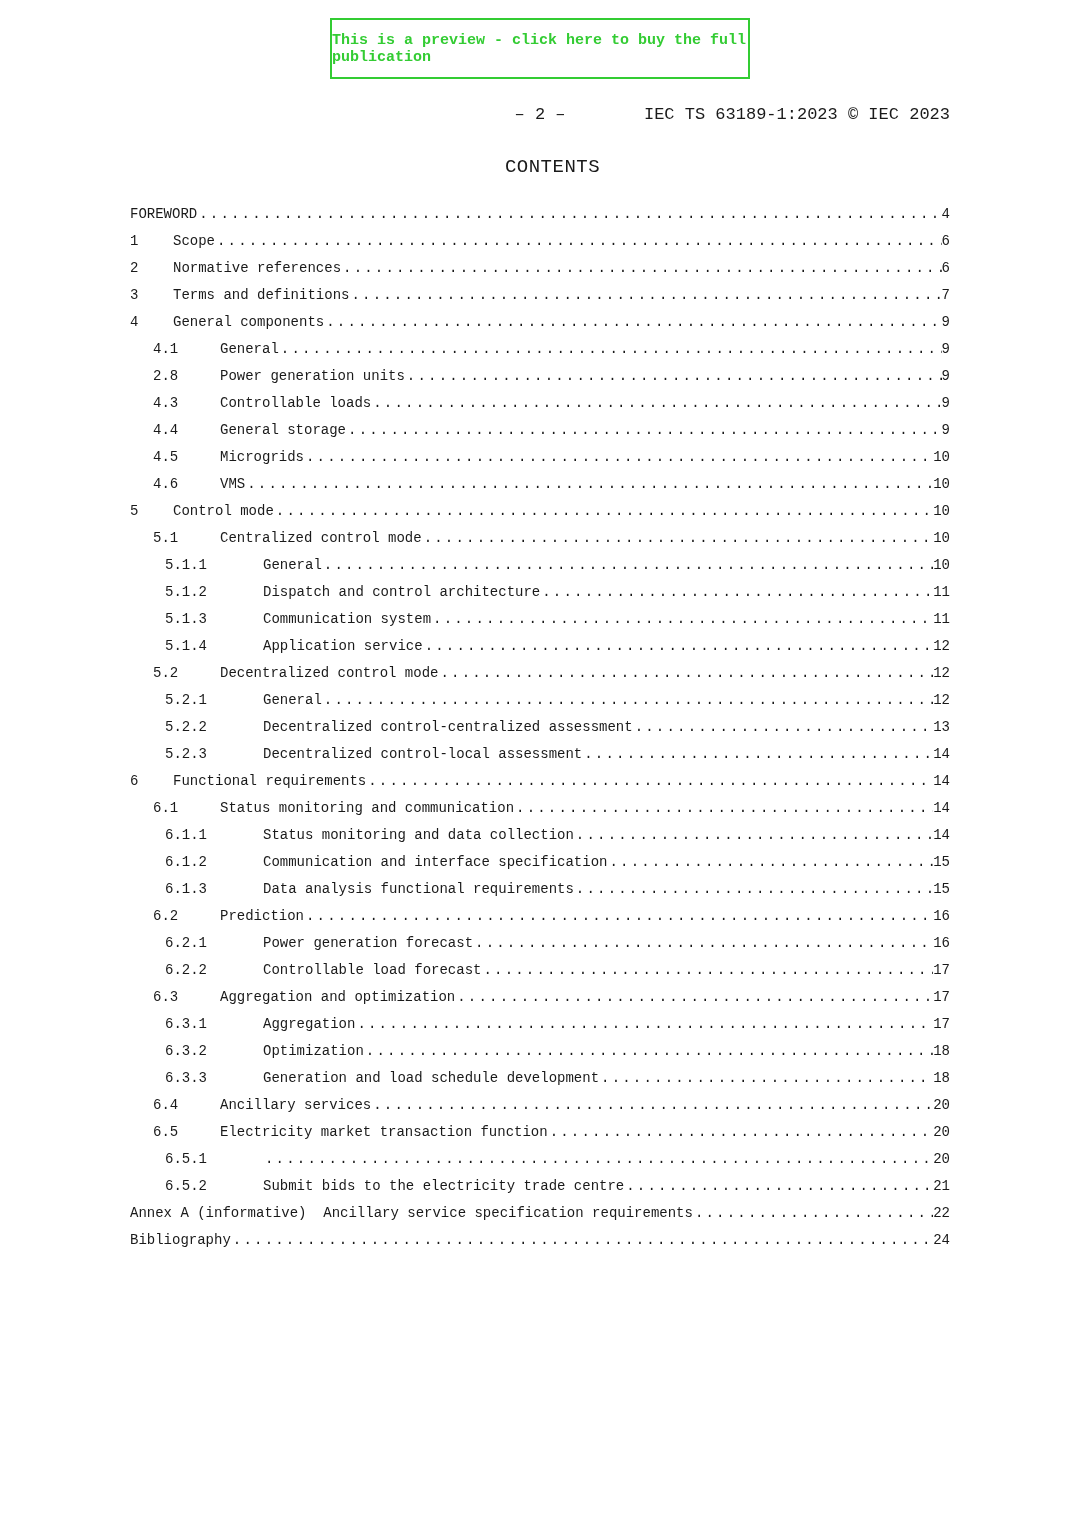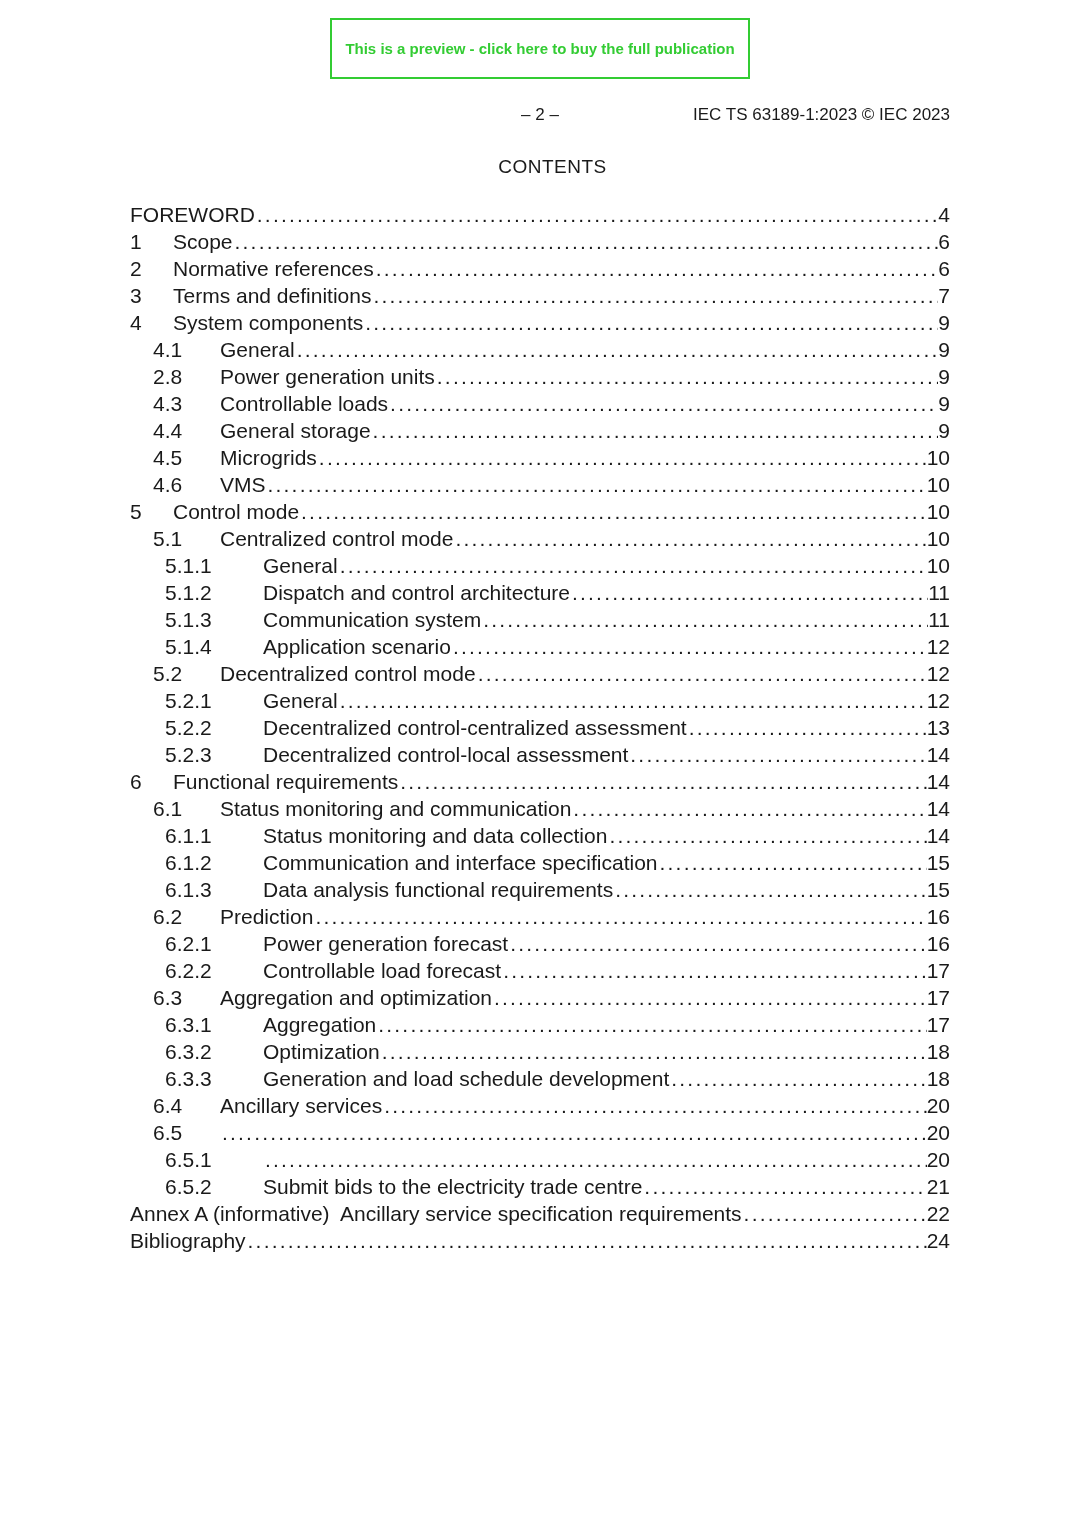--- a/index.html
+++ b/index.html
@@ -9,20 +9,21 @@
     font-family: "Liberation Sans", sans-serif;
     color: var(--ink);
   }
   .page {
     position: relative;
     width: 1080px;
     height: 1262px;
     margin: 0 auto;
     background: #ffffff;
     overflow: hidden;
+    font-family: Liberation Mono, monospace;
   }
   
   .banner {
     width: 420px;
     height: 61px;
     margin: 18px auto 0;
     border: 2px solid var(--green);
     display: flex;
     align-items: center;
     justify-content: center;
@@ -63,21 +64,21 @@
     padding-left: 25px;
   }
   
   .toc {
     margin: 23px 130px 0 130px;
   }
   .toc-row {
     display: flex;
     align-items: center;
     line-height: 27px;
-    font-size: 21px;
+    font-size: 14px;
   }
   .toc-row .num {
     flex: none;
     white-space: nowrap;
   }
   .toc-row.lvl1 .num { width: 43px; }
   .toc-row.lvl2 { padding-left: 23px; }
   .toc-row.lvl2 .num { width: 67px; }
   .toc-row.lvl3 { padding-left: 35px; }
   .toc-row.lvl3 .num { width: 98px; }
@@ -137,21 +138,21 @@
       <span class="page-num">6</span>
     </div>
       <div class="toc-row lvl1">
       <span class="num">3</span>
       <span class="title">Terms and definitions</span>
       <span class="dots"></span>
       <span class="page-num">7</span>
     </div>
       <div class="toc-row lvl1">
       <span class="num">4</span>
-      <span class="title">System components</span>
+      <span class="title">General components</span>
       <span class="dots"></span>
       <span class="page-num">9</span>
     </div>
       <div class="toc-row lvl2">
       <span class="num">4.1</span>
       <span class="title">General</span>
       <span class="dots"></span>
       <span class="page-num">9</span>
     </div>
       <div class="toc-row lvl2">
@@ -209,21 +210,21 @@
       <span class="page-num">11</span>
     </div>
       <div class="toc-row lvl3">
       <span class="num">5.1.3</span>
       <span class="title">Communication system</span>
       <span class="dots"></span>
       <span class="page-num">11</span>
     </div>
       <div class="toc-row lvl3">
       <span class="num">5.1.4</span>
-      <span class="title">Application scenario</span>
+      <span class="title">Application service</span>
       <span class="dots"></span>
       <span class="page-num">12</span>
     </div>
       <div class="toc-row lvl2">
       <span class="num">5.2</span>
       <span class="title">Decentralized control mode</span>
       <span class="dots"></span>
       <span class="page-num">12</span>
     </div>
       <div class="toc-row lvl3">
@@ -317,20 +318,21 @@
       <span class="page-num">18</span>
     </div>
       <div class="toc-row lvl2">
       <span class="num">6.4</span>
       <span class="title">Ancillary services</span>
       <span class="dots"></span>
       <span class="page-num">20</span>
     </div>
       <div class="toc-row lvl2">
       <span class="num">6.5</span>
+      <span class="title">Electricity market transaction function</span>
       <span class="dots"></span>
       <span class="page-num">20</span>
     </div>
       <div class="toc-row lvl3">
       <span class="num">6.5.1</span>
       <span class="dots"></span>
       <span class="page-num">20</span>
     </div>
       <div class="toc-row lvl3">
       <span class="num">6.5.2</span>

